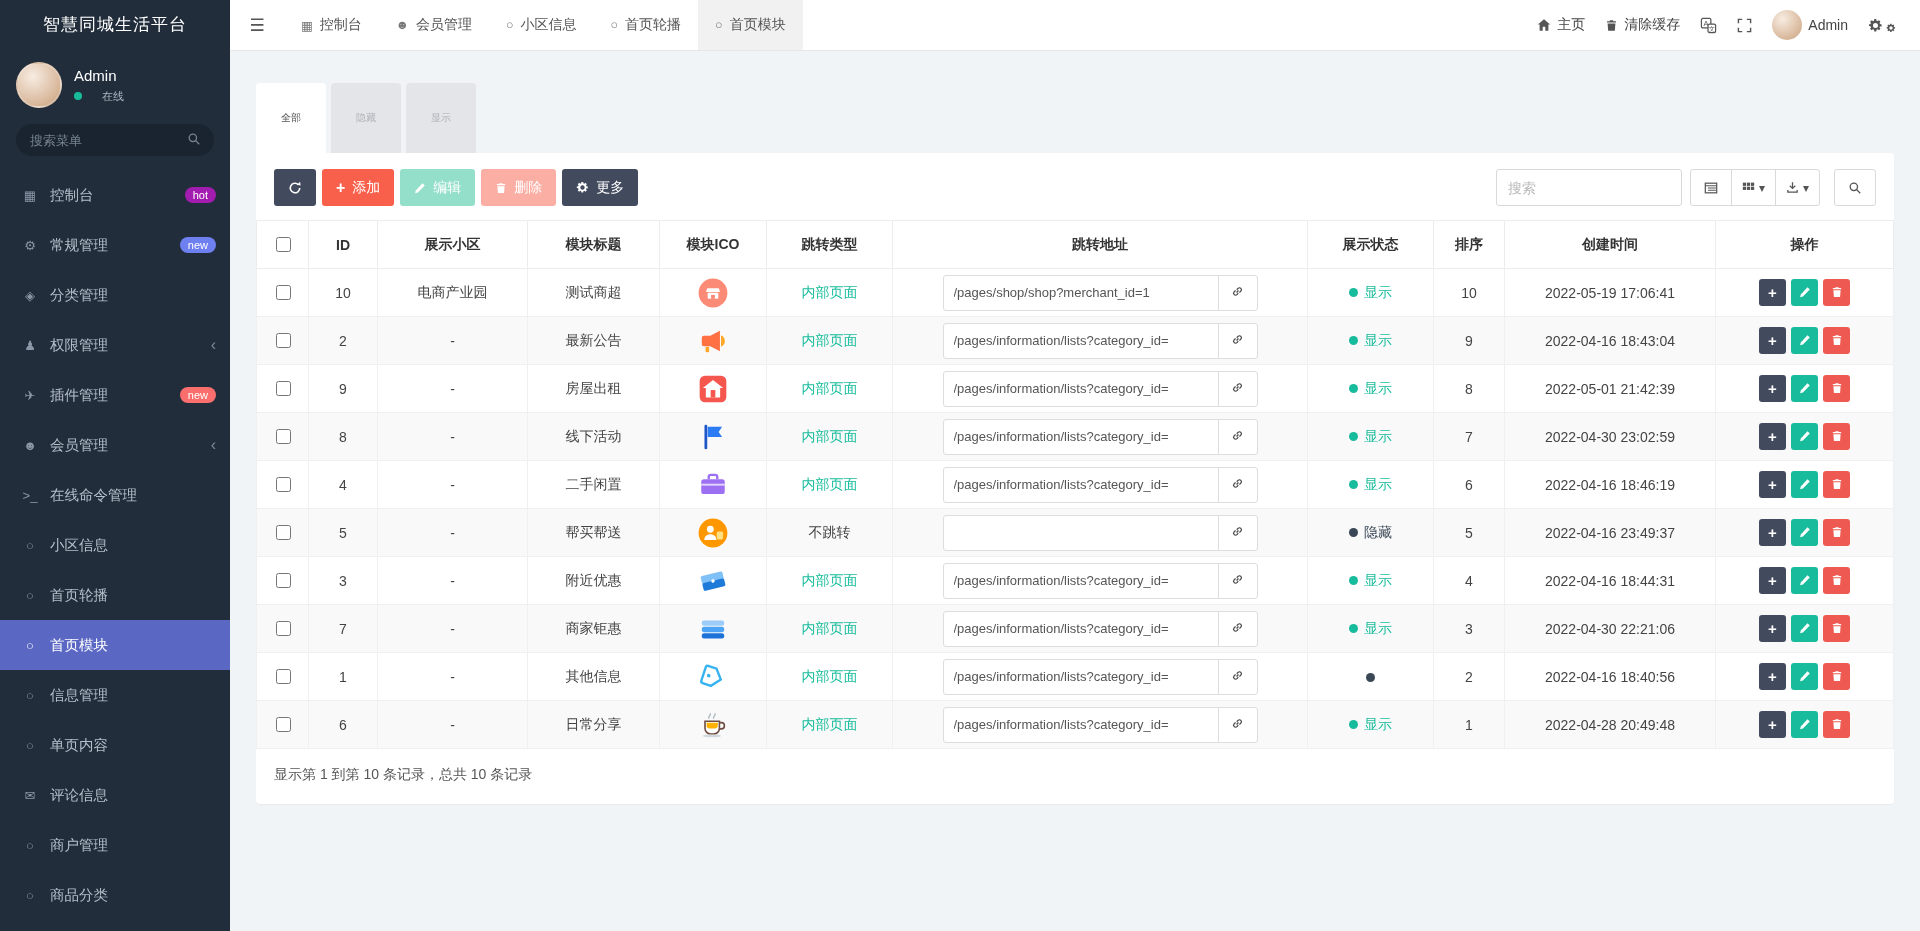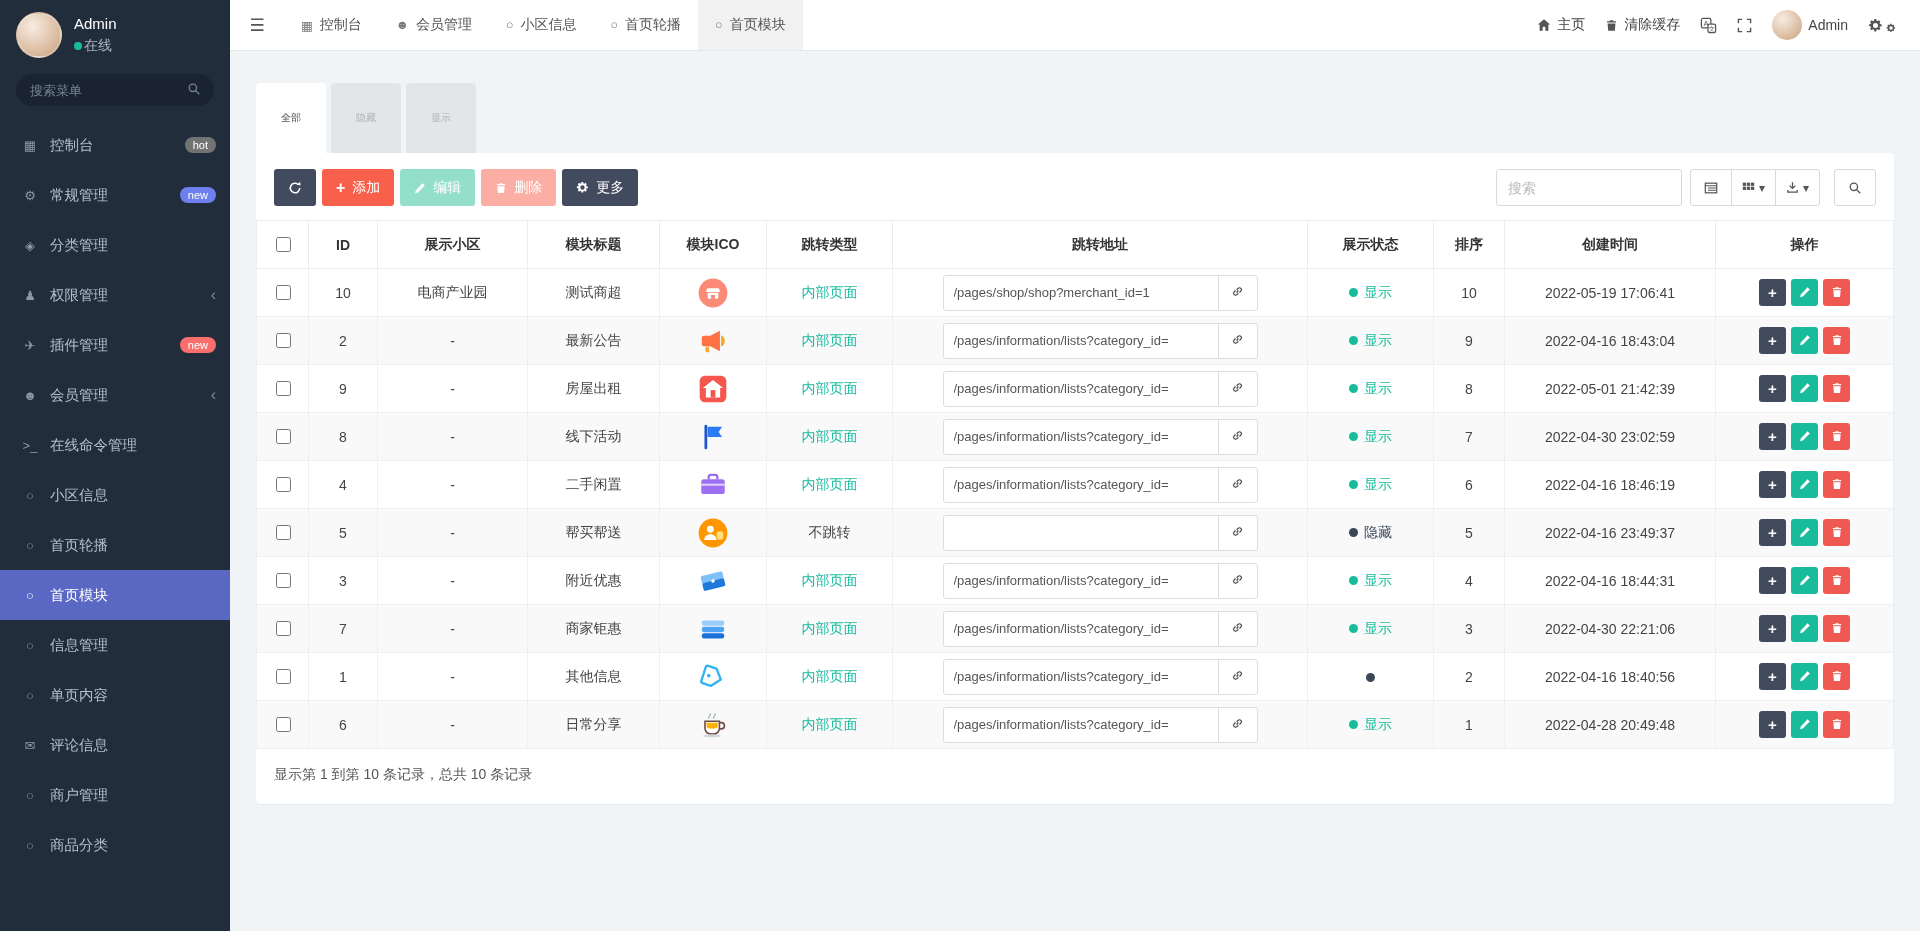--- a/index.html
+++ b/index.html
@@ -4,21 +4,21 @@
 <style>
   html,body{margin:0;padding:0;}
   body{width:1920px;height:931px;overflow:hidden;font-family:"Liberation Sans","DejaVu Sans",sans-serif;background:#f1f4f6;color:#444;}
   .app{display:flex;height:931px;}
   
   .sidebar{width:230px;flex-shrink:0;background:#222d3b;color:#b6bfcc;overflow:hidden;}
   .brand{height:50px;line-height:50px;text-align:center;color:#fff;font-size:17px;letter-spacing:1px;}
   .user-panel{display:flex;align-items:center;gap:12px;padding:12px 16px 8px;}
   .avatar{width:46px;height:46px;border-radius:50%;background:radial-gradient(circle at 35% 30%,#f7ece2,#d8b79a 70%,#c09a78);border:2px solid rgba(255,255,255,.2);box-sizing:border-box;}
   .user-name{color:#fff;font-size:15px;margin-bottom:5px;}
-  .user-status{font-size:14px;color:#a9b4c0;display:flex;align-items:center;gap:2px;text-align:right;}
+  .user-status{font-size:11px;color:#a9b4c0;display:flex;align-items:center;gap:20px;text-align:right;}
   .odot{width:8px;height:8px;border-radius:50%;background:#18bc9c;display:inline-block;}
   .menu-search{margin:8px 16px 14px;position:relative;}
   .menu-search input{width:100%;box-sizing:border-box;height:32px;background:#1a2430;border:none;border-radius:16px;color:#84cc16;padding:0 34px 0 14px;font-size:13px;outline:none;font-family:inherit;}
   .menu-search input::placeholder{color:#76828f;}
   .menu-search .sic{position:absolute;right:13px;top:8px;color:#76828f;}
   .menu-item{height:50px;display:flex;align-items:center;padding:0 14px 0 18px;font-size:14.5px;color:#b6bfcc;cursor:pointer;}
   .menu-item .mi-icon{width:24px;text-align:center;margin-right:8px;font-size:13px;color:#8b97a6;flex-shrink:0;}
   .menu-item.active{background:#5a68c4;color:#fff;}
   .menu-item.active .mi-icon{color:#fff;}
   .badge{margin-left:auto;font-size:11px;color:#fff;padding:2.5px 8px;border-radius:9px;line-height:1;}
@@ -79,20 +79,21 @@
   .op{width:27px;height:27px;border:none;border-radius:3px;color:#fff;margin:0 2.5px;cursor:pointer;display:inline-flex;align-items:center;justify-content:center;font-size:15px;font-weight:bold;vertical-align:middle;}
   .op.dark{background:#424a5e;} .op.green{background:#18bc9c;} .op.red{background:#ee5a52;}
   .table-footer{padding:17px 18px 20px;color:#555;font-size:14px;}
 </style>
 </head>
 <body>
 
 <div class="app">
 
   <aside class="sidebar">
+    <div class="brand">智慧同城生活平台</div>
     <div class="user-panel">
       <div class="avatar"></div>
       <div class="user-info">
         <div class="user-name">Admin</div>
         <div class="user-status">
           <span class="odot"></span>
           <span>在线</span>
         </div>
       </div>
     </div>
@@ -100,21 +101,21 @@
       <input placeholder="搜索菜单" style="">
       <span class="sic"><svg viewBox="0 0 16 16" width="14" height="14">
             <circle cx="6.7" cy="6.7" r="4.2" fill="none" stroke="currentColor" stroke-width="1.5"></circle>
             <path stroke="currentColor" stroke-width="1.5" d="M10 10l4 4"></path>
           </svg></span>
     </div>
     <nav id="side-menu">
         <div class="menu-item">
           <span class="mi-icon">▦</span>
           <span class="mi-label">控制台</span>
-          <span class="badge" style="background:#737373">hot</span>
+          <span class="badge" style="background:#a21caf">hot</span>
         </div>
         <div class="menu-item">
           <span class="mi-icon">⚙</span>
           <span class="mi-label">常规管理</span>
           <span class="badge" style="background:#6e7ff0">new</span>
         </div>
         <div class="menu-item">
           <span class="mi-icon">◈</span>
           <span class="mi-label">分类管理</span>
         </div>

